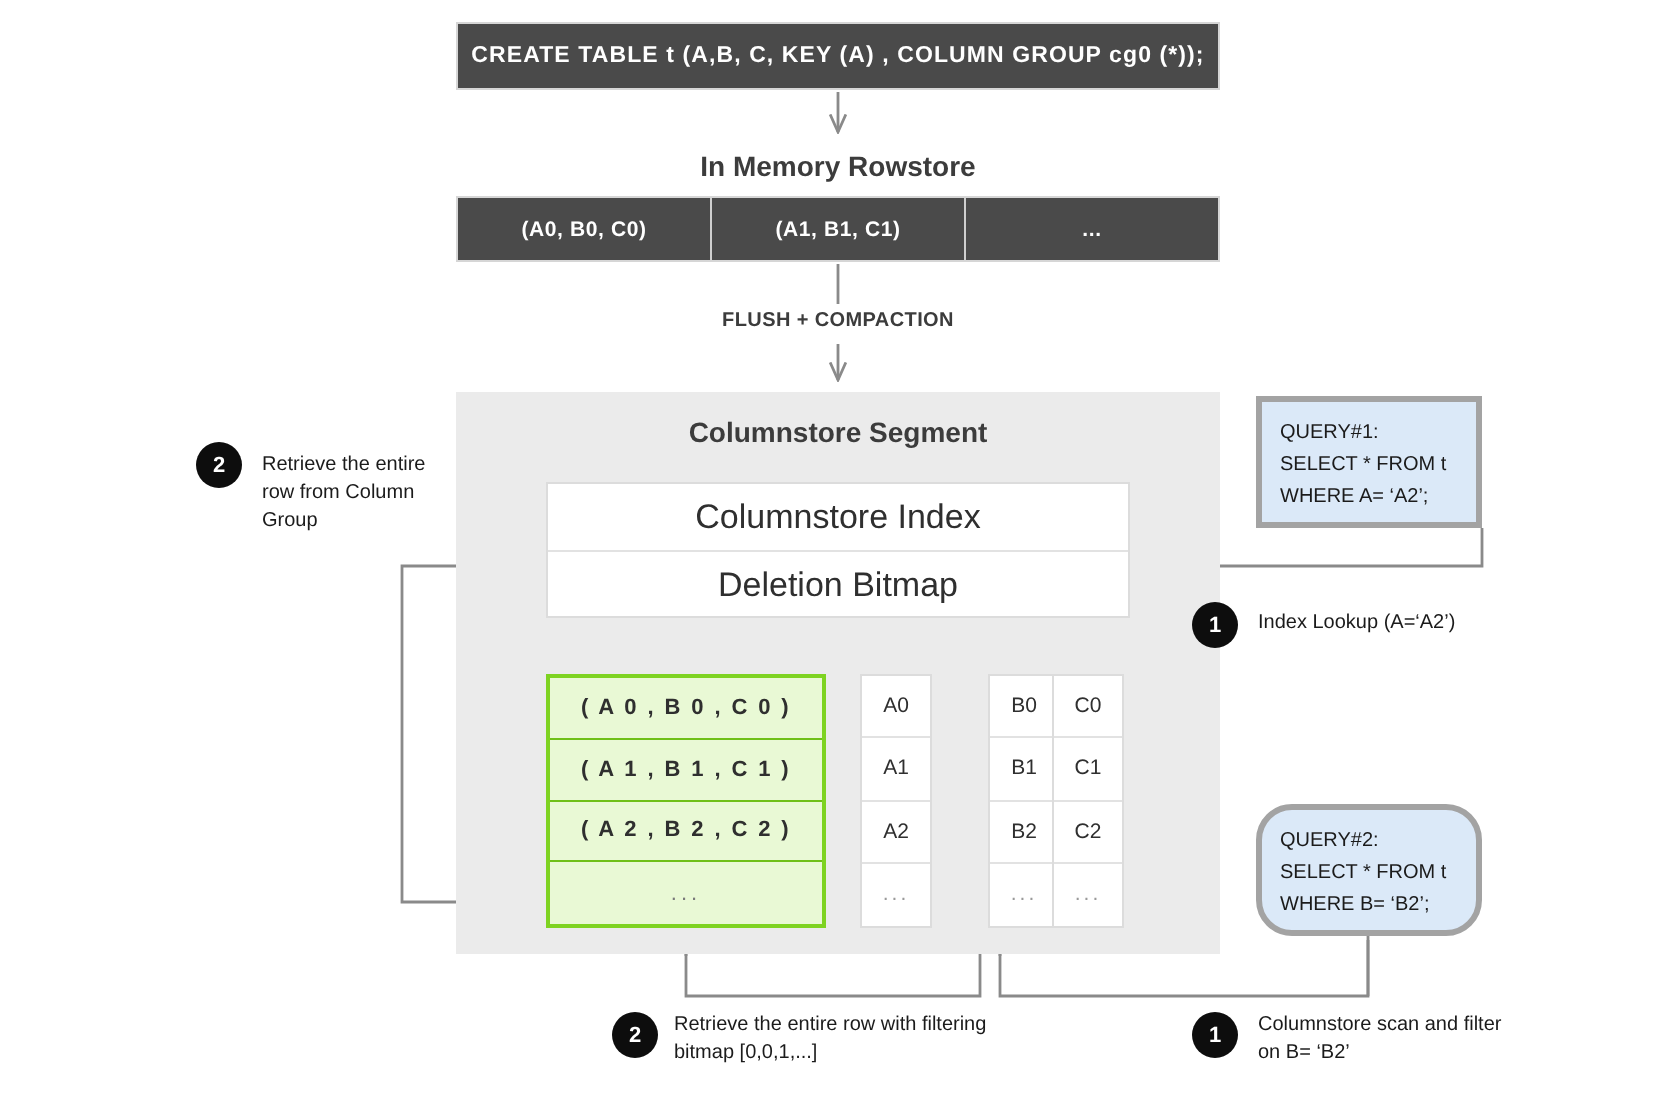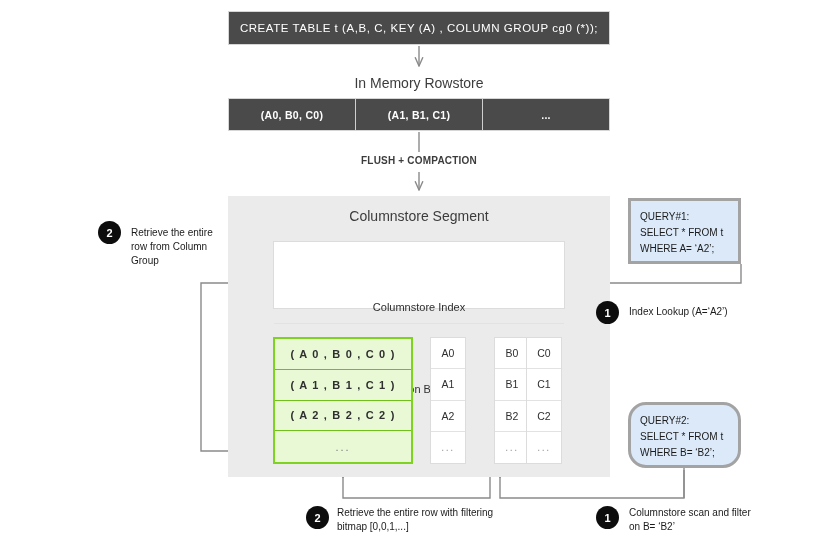--- a/index.html
+++ b/index.html
@@ -29,30 +29,30 @@
     background: #4a4a4a;
     border: 1px solid #d6d6d6;
     box-sizing: border-box;
     display: flex;
     align-items: center;
     justify-content: center;
   }
   .ddl-bar .txt {
     color: #ffffff;
     font-size: 11.5px;
-    font-weight: normal;
+    font-weight: bold;
     letter-spacing: 0.55px;
     white-space: nowrap;
   }
 
   
   .sec-title {
     position: absolute;
     font-size: 14px;
-    font-weight: normal;
+    font-weight: bold;
     color: #3c3c3c;
     text-align: center;
     white-space: nowrap;
   }
   #rowstore-title {
     left: 228px;
     top: 75px;
     width: 382px;
   }
   #segment-title {
@@ -119,24 +119,23 @@
     height: 68px;
     background: #ffffff;
     border: 1px solid #dcdcdc;
     box-sizing: border-box;
   }
   .meta-row {
     height: 50%;
     display: flex;
     align-items: center;
     justify-content: center;
-    font-size: 11px;
+    font-size: 17px;
     color: #2f2f2f;
     white-space: nowrap;
-    margin-top: 48px;
   }
   .meta-row.top { border-bottom: 1px solid #e2e2e2; }
 
   
   .colgroup {
     position: absolute;
     left: 273px;
     top: 337px;
     width: 140px;
     height: 127px;

